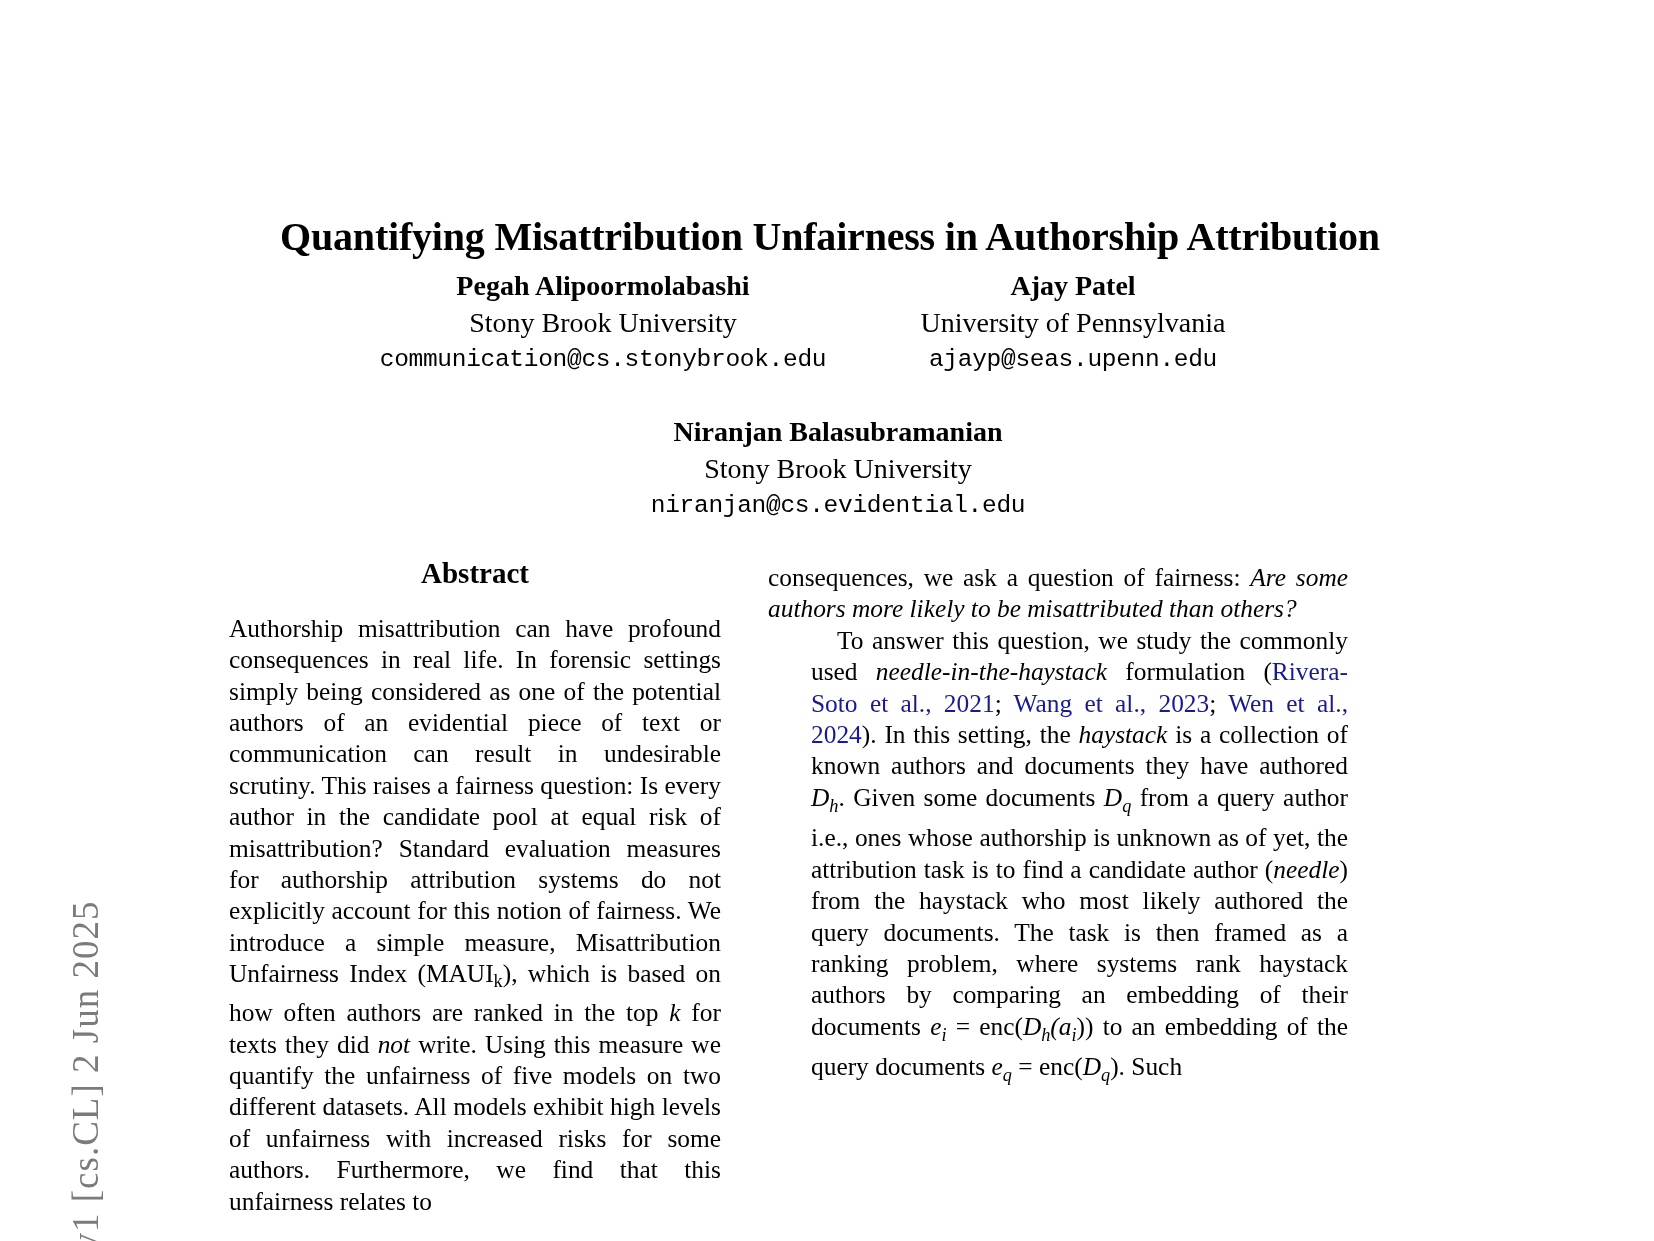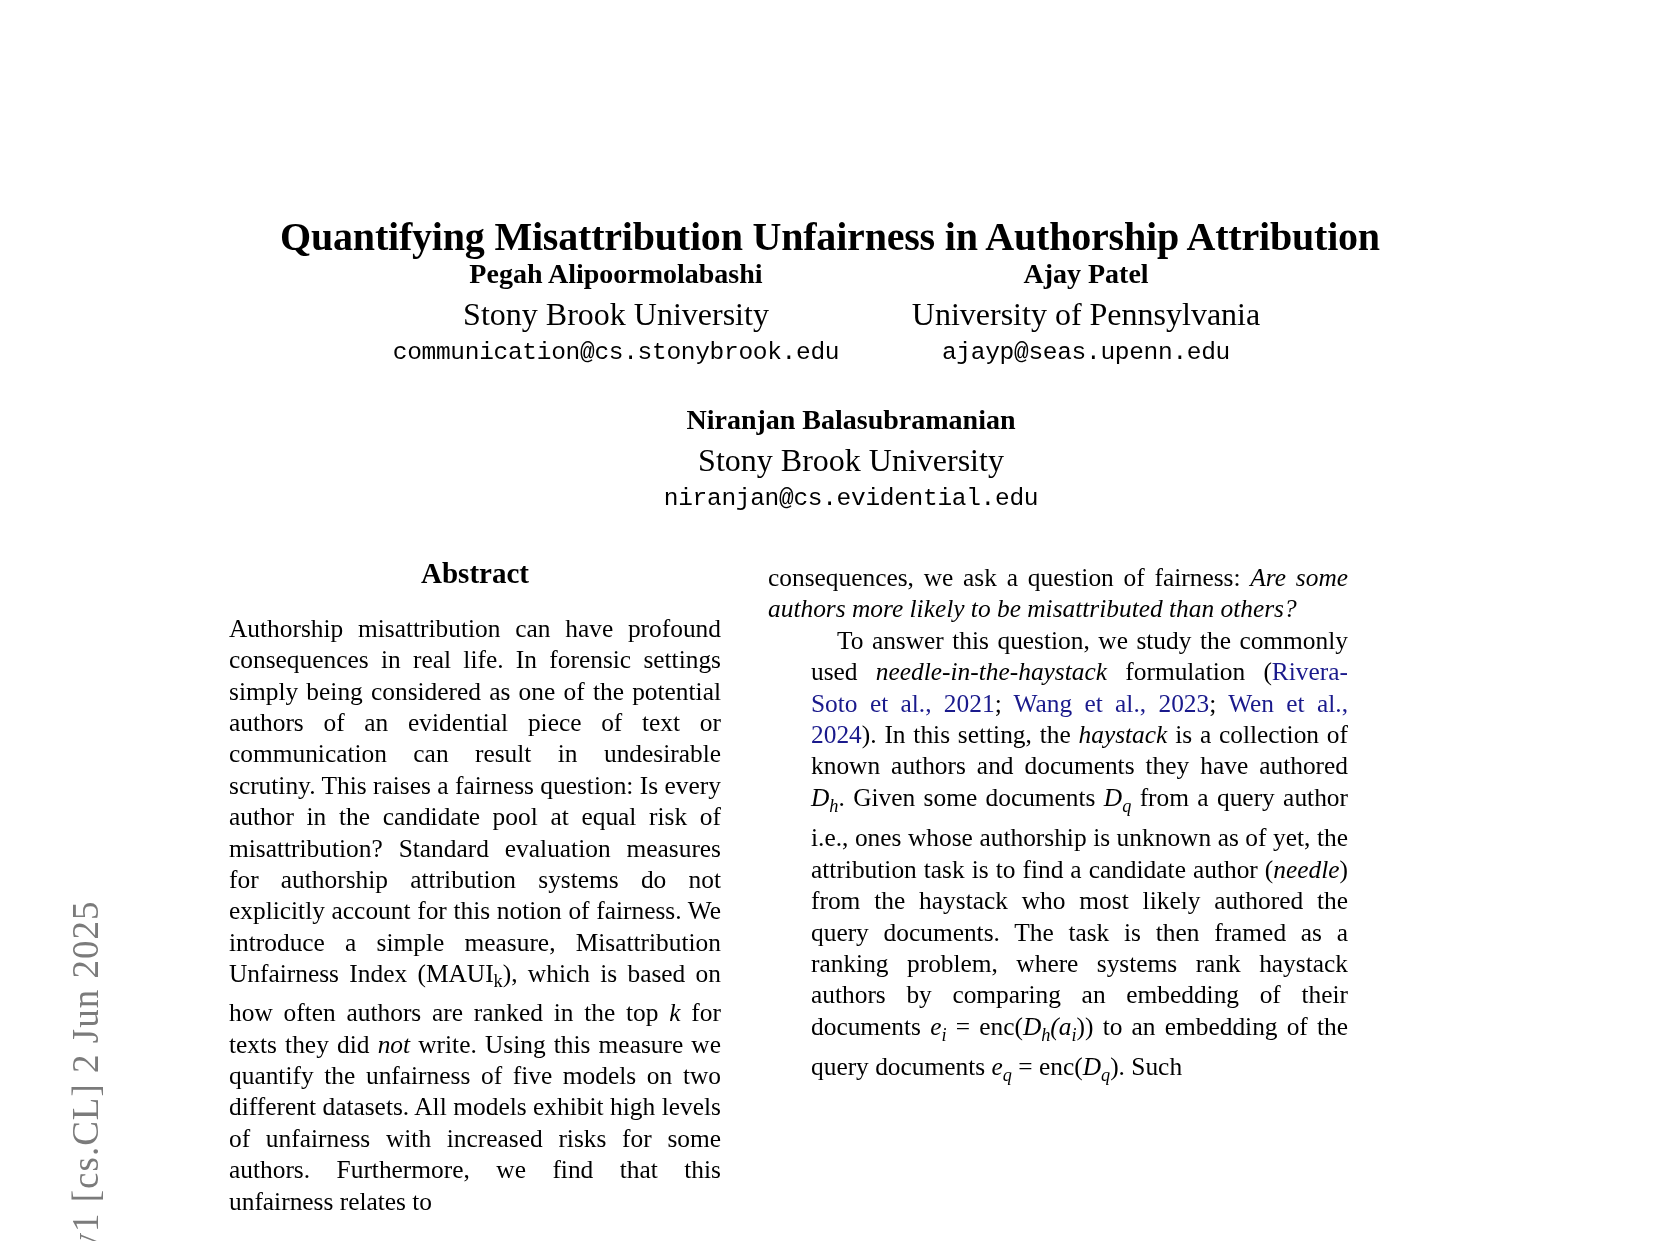--- a/index.html
+++ b/index.html
@@ -52,39 +52,40 @@
     text-align: center;
     font-size: 40px;
     font-weight: bold;
     line-height: 1.2;
     letter-spacing: -0.2px;
   }
 
   
   .author-row {
     position: absolute;
-    left: 216px;
+    left: 203px;
     width: 1270px;
     display: flex;
     justify-content: center;
+    margin-top: 12px;
   }
   .author-row.row1 { top: 256px; }
   .author-row.row2 { top: 402px; justify-content: center; }
 
   .author-block {
     width: 470px;
     text-align: center;
   }
   .author-name {
     font-size: 28px;
     font-weight: bold;
     line-height: 1.32;
   }
   .author-affil {
-    font-size: 32px;
+    font-size: 28px;
     line-height: 1.32;
   }
   .author-email {
     font-family: "Liberation Mono", "DejaVu Sans Mono", monospace;
     font-size: 24.5px;
     line-height: 1.5;
     letter-spacing: -0.3px;
   }
 
   

